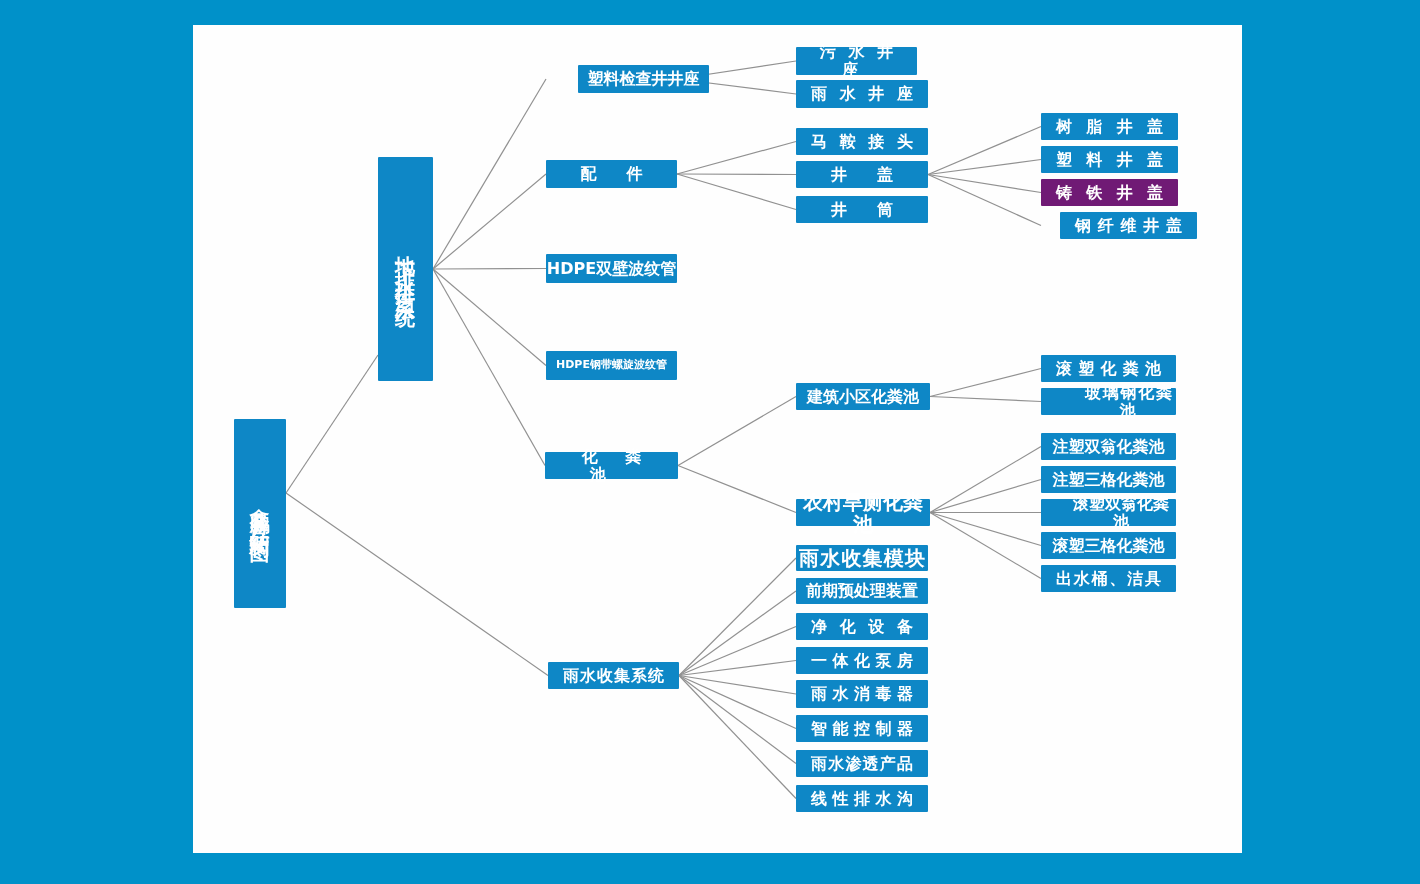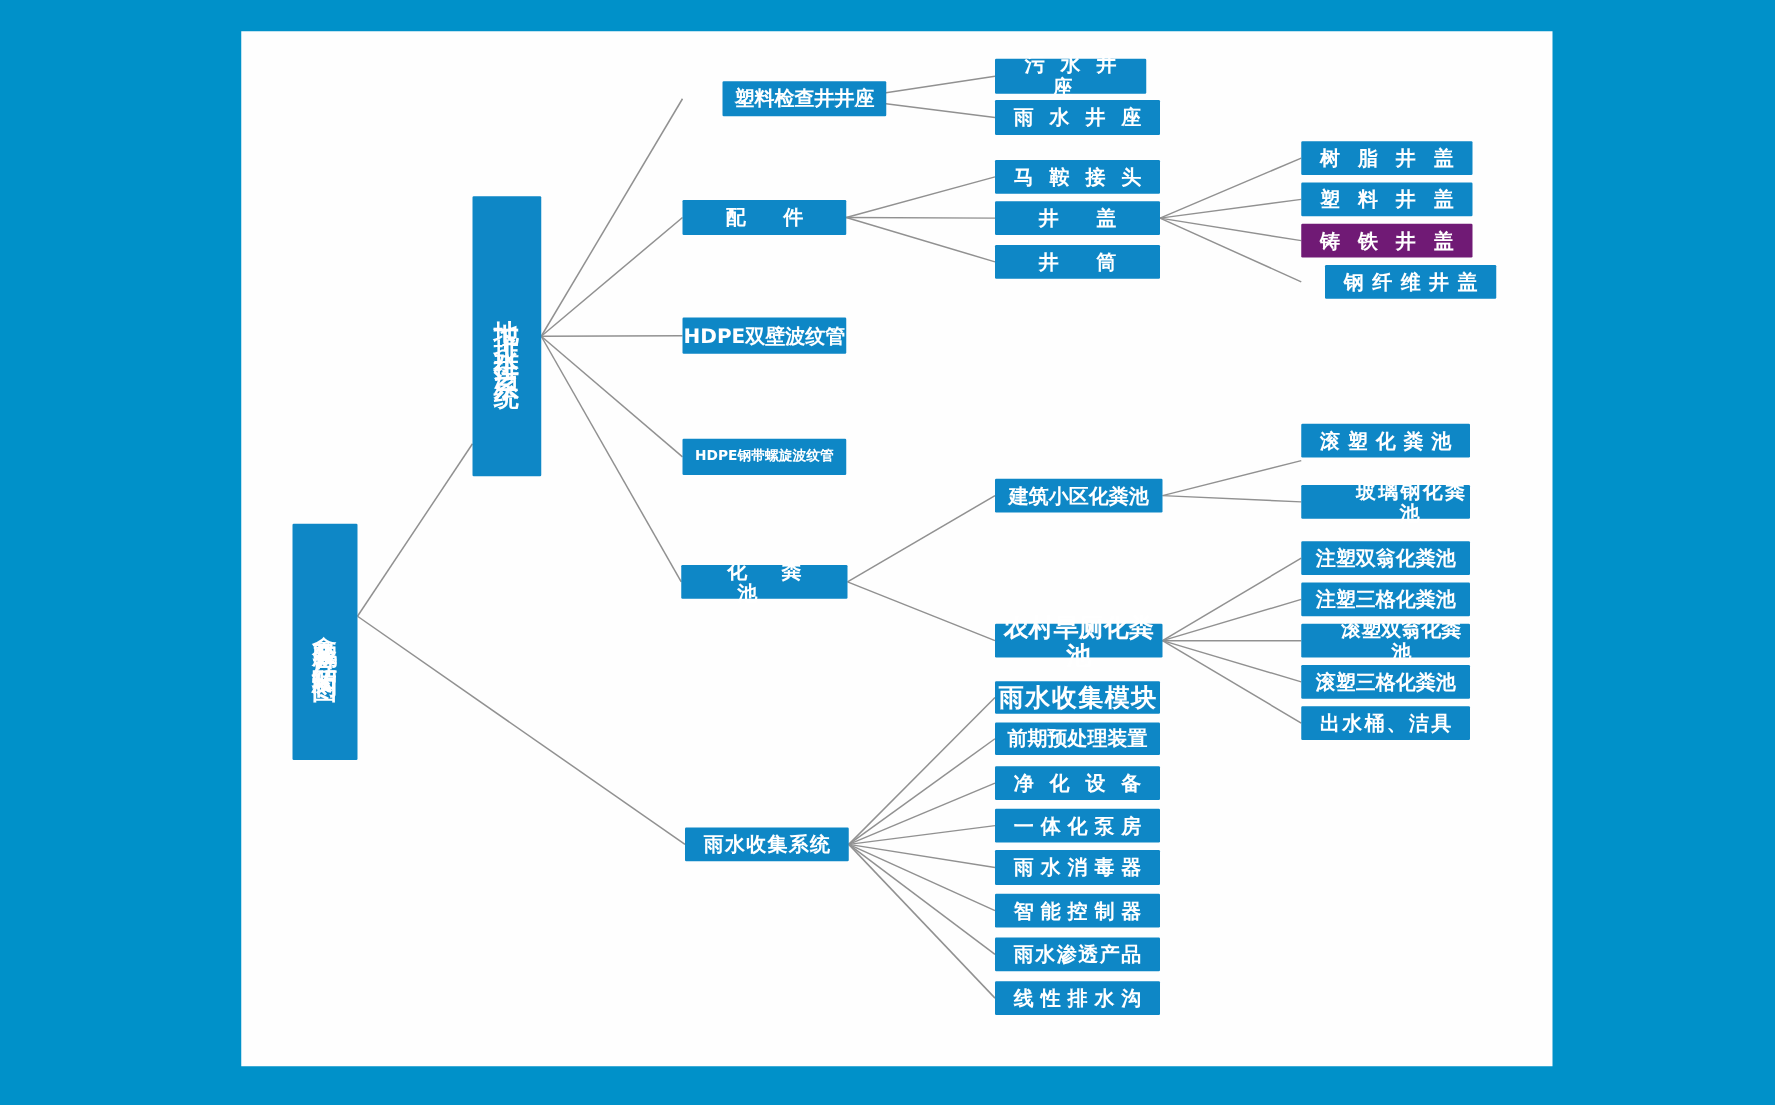--- a/index.html
+++ b/index.html
@@ -63,21 +63,21 @@
       <div class="node" style="left: 796px; top: 161px; width: 132px; height: 27px; background: rgb(14, 135, 198); color: rgb(255, 255, 255); font-size: 16px; letter-spacing: 30px; text-indent: 30px;">井盖</div>
       <div class="node" style="left: 796px; top: 196px; width: 132px; height: 27px; background: rgb(14, 135, 198); color: rgb(255, 255, 255); font-size: 16px; letter-spacing: 30px; text-indent: 30px;">井筒</div>
       <div class="node" style="left: 1041px; top: 113px; width: 137px; height: 27px; background: rgb(14, 135, 198); color: rgb(255, 255, 255); font-size: 16px; letter-spacing: 14.3333px; text-indent: 14.3333px;">树脂井盖</div>
       <div class="node" style="left: 1041px; top: 146px; width: 137px; height: 27px; background: rgb(14, 135, 198); color: rgb(255, 255, 255); font-size: 16px; letter-spacing: 14.3333px; text-indent: 14.3333px;">塑料井盖</div>
       <div class="node" style="left: 1041px; top: 179px; width: 137px; height: 27px; background: #701a75; color: rgb(255, 255, 255); font-size: 16px; letter-spacing: 14.3333px; text-indent: 14.3333px;">铸铁井盖</div>
       <div class="node" style="left: 1041px; top: 212px; width: 137px; height: 27px; background: rgb(14, 135, 198); color: rgb(255, 255, 255); font-size: 16px; letter-spacing: 6.75px; text-indent: 6.75px; margin-left: 19px;">钢纤维井盖</div>
       <div class="node" style="left: 546px; top: 254px; width: 131px; height: 29px; background: rgb(14, 135, 198); color: rgb(255, 255, 255); font-size: 16px; letter-spacing: 0px; text-indent: 0px;">HDPE双壁波纹管</div>
       <div class="node" style="left: 546px; top: 351px; width: 131px; height: 29px; background: rgb(14, 135, 198); color: rgb(255, 255, 255); font-size: 11px; letter-spacing: 0px; text-indent: 0px;">HDPE钢带螺旋波纹管</div>
       <div class="node" style="left: 545px; top: 452px; width: 133px; height: 27px; background: rgb(14, 135, 198); color: rgb(255, 255, 255); font-size: 16px; letter-spacing: 27.5px; text-indent: 27.5px;">化粪池</div>
       <div class="node" style="left: 796px; top: 383px; width: 134px; height: 27px; background: rgb(14, 135, 198); color: rgb(255, 255, 255); font-size: 16px; letter-spacing: 0px; text-indent: 0px;">建筑小区化粪池</div>
-      <div class="node" style="left: 1041px; top: 339px; width: 135px; height: 27px; background: rgb(14, 135, 198); color: rgb(255, 255, 255); font-size: 16px; letter-spacing: 6.25px; text-indent: 6.25px;">滚塑化粪池</div>
+      <div class="node" style="left: 1041px; top: 355px; width: 135px; height: 27px; background: rgb(14, 135, 198); color: rgb(255, 255, 255); font-size: 16px; letter-spacing: 6.25px; text-indent: 6.25px;">滚塑化粪池</div>
       <div class="node" style="left: 1041px; top: 388px; width: 135px; height: 27px; background: rgb(14, 135, 198); color: rgb(255, 255, 255); font-size: 16px; letter-spacing: 1.8px; text-indent: 1.8px; padding-left: 40px;">玻璃钢化粪池</div>
       <div class="node" style="left: 796px; top: 499px; width: 134px; height: 27px; background: rgb(14, 135, 198); color: rgb(255, 255, 255); font-size: 20px; letter-spacing: 0px; text-indent: 0px;">农村旱厕化粪池</div>
       <div class="node" style="left: 1041px; top: 433px; width: 135px; height: 27px; background: rgb(14, 135, 198); color: rgb(255, 255, 255); font-size: 16px; letter-spacing: 0px; text-indent: 0px;">注塑双翁化粪池</div>
       <div class="node" style="left: 1041px; top: 466px; width: 135px; height: 27px; background: rgb(14, 135, 198); color: rgb(255, 255, 255); font-size: 16px; letter-spacing: 0px; text-indent: 0px;">注塑三格化粪池</div>
       <div class="node" style="left: 1041px; top: 499px; width: 135px; height: 27px; background: rgb(14, 135, 198); color: rgb(255, 255, 255); font-size: 16px; letter-spacing: 0px; text-indent: 0px; padding-left: 25px;">滚塑双翁化粪池</div>
       <div class="node" style="left: 1041px; top: 532px; width: 135px; height: 27px; background: rgb(14, 135, 198); color: rgb(255, 255, 255); font-size: 16px; letter-spacing: 0px; text-indent: 0px;">滚塑三格化粪池</div>
       <div class="node" style="left: 1041px; top: 565px; width: 135px; height: 27px; background: rgb(14, 135, 198); color: rgb(255, 255, 255); font-size: 16px; letter-spacing: 1.8px; text-indent: 1.8px;">出水桶、洁具</div>
       <div class="node" style="left: 548px; top: 662px; width: 131px; height: 27px; background: rgb(14, 135, 198); color: rgb(255, 255, 255); font-size: 16px; letter-spacing: 1px; text-indent: 1px;">雨水收集系统</div>
       <div class="node" style="left: 796px; top: 545px; width: 132px; height: 26px; background: rgb(14, 135, 198); color: rgb(255, 255, 255); font-size: 20px; letter-spacing: 1.2px; text-indent: 1.2px;">雨水收集模块</div>
       <div class="node" style="left: 796px; top: 578px; width: 132px; height: 26px; background: rgb(14, 135, 198); color: rgb(255, 255, 255); font-size: 16px; letter-spacing: 0px; text-indent: 0px;">前期预处理装置</div>

